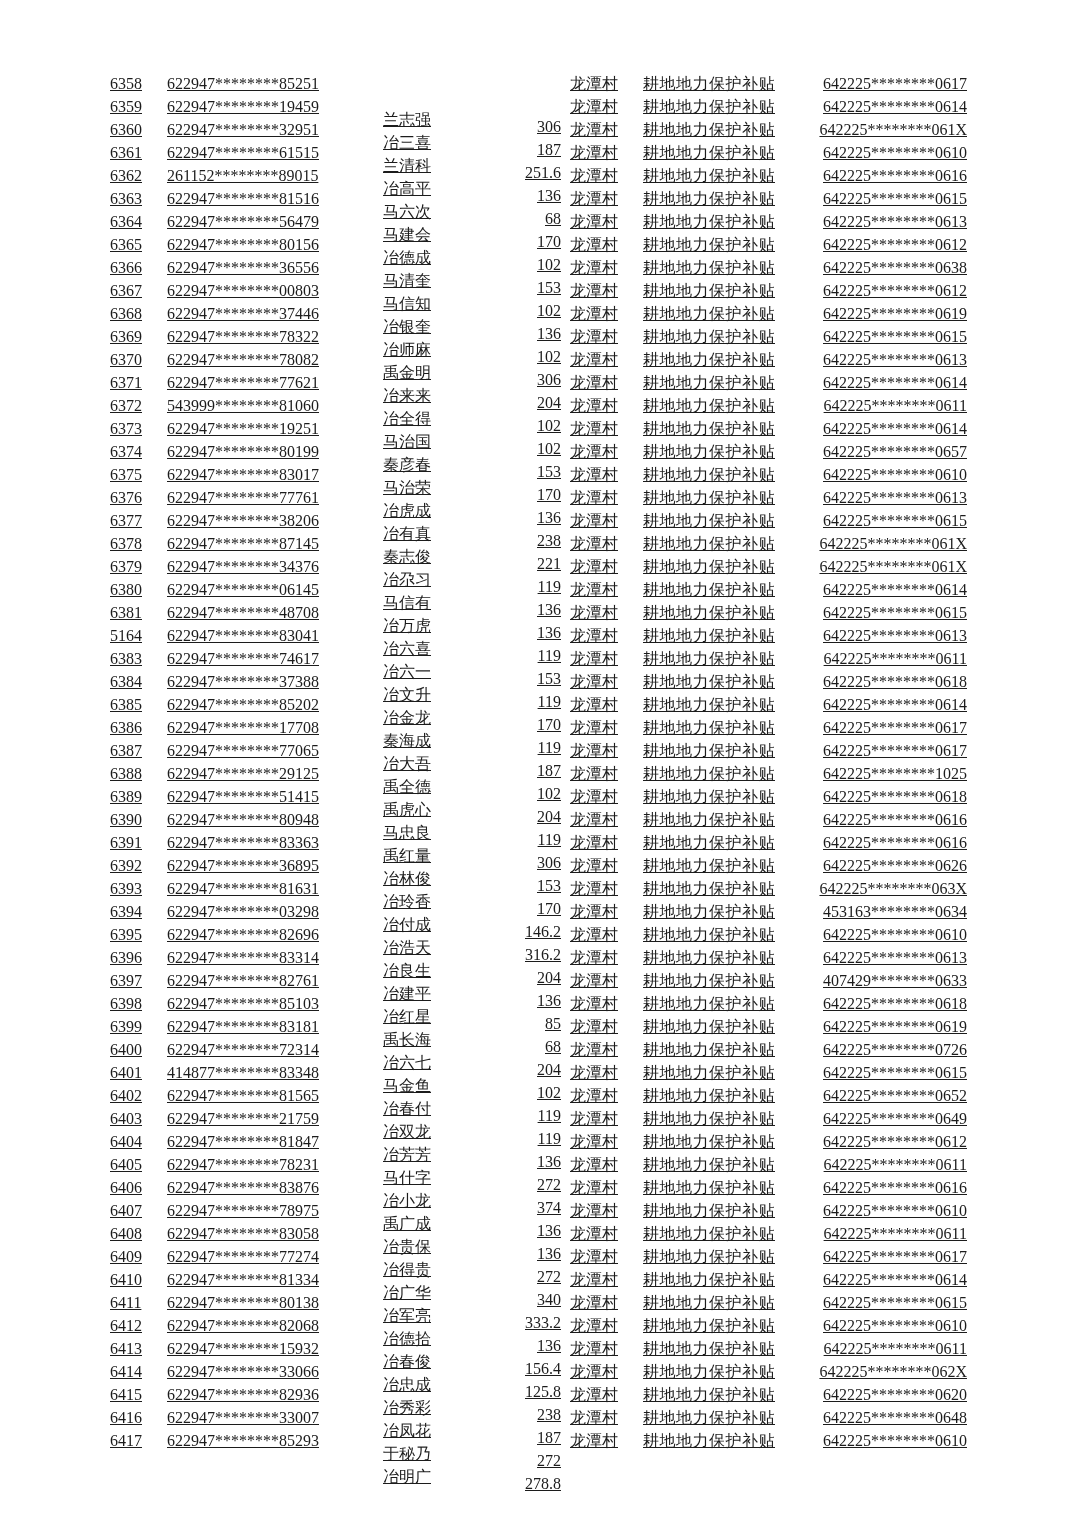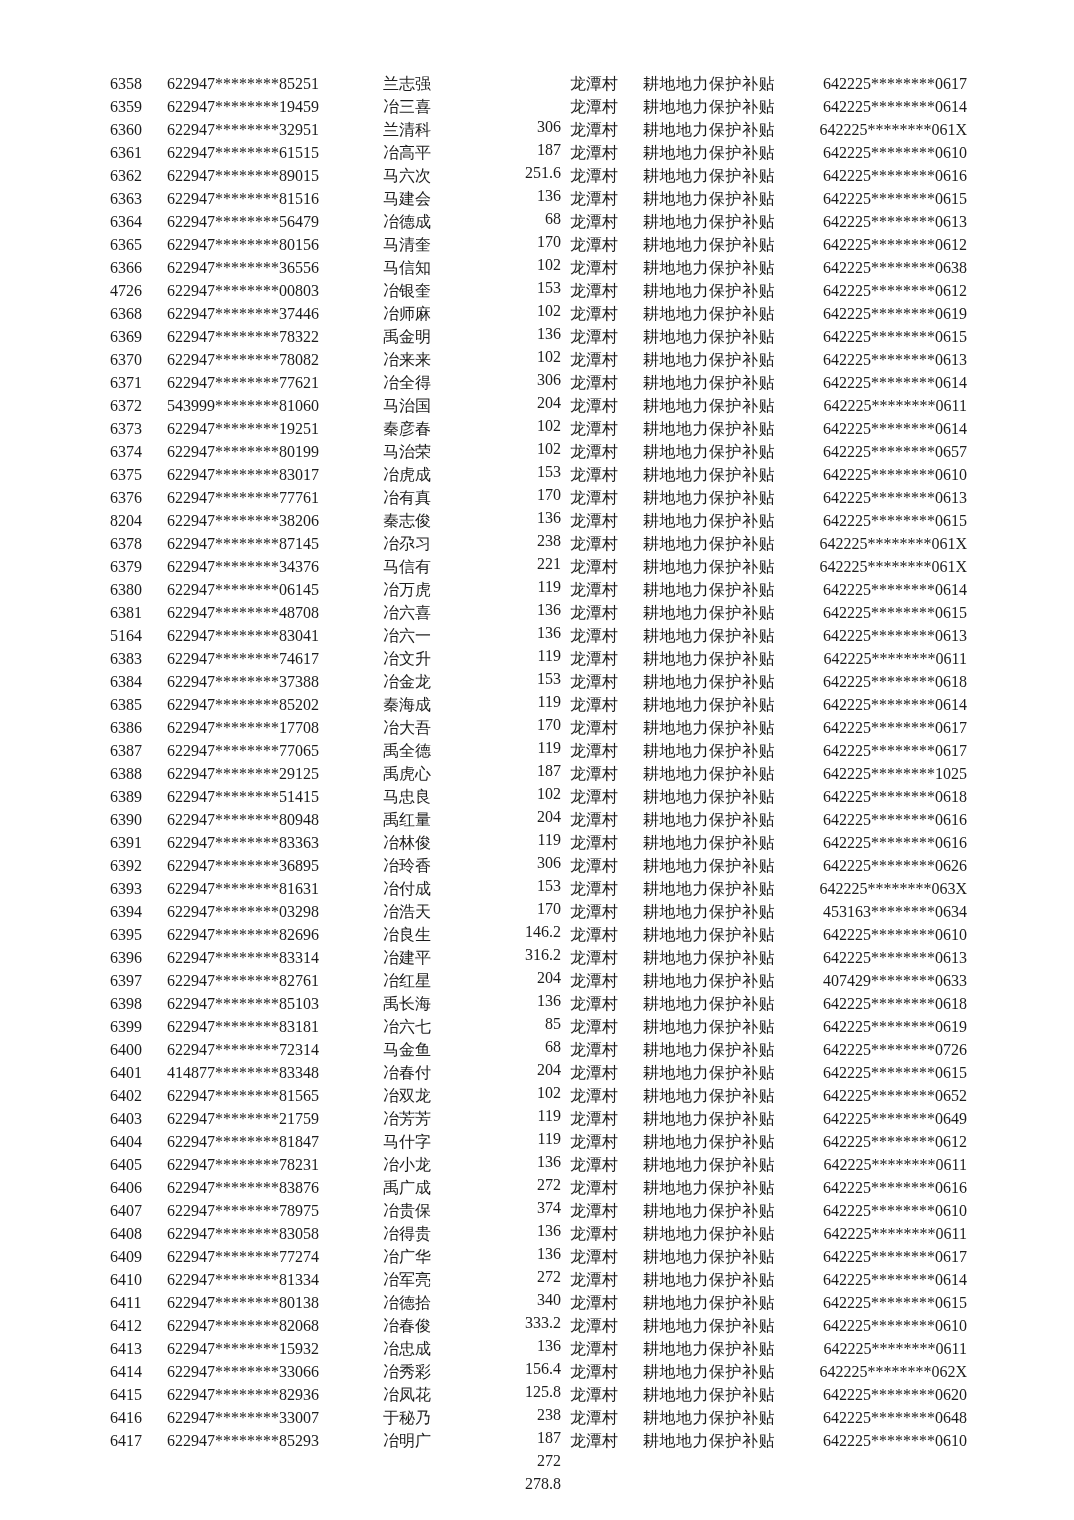--- a/index.html
+++ b/index.html
@@ -1,27 +1,27 @@
 <!DOCTYPE html>
 <html><head>
 <meta charset="utf-8">
 <style>
   html, body { margin: 0; padding: 0; }
   body {
     width: 1074px; height: 1520px; background: #ffffff; overflow: hidden;
     font-family: "Liberation Serif", "DejaVu Serif", serif;
     font-size: 16px; color: #1c1c1c;
   }
-  #page { position: relative; width: 1074px; height: 1520px; }
+  #page { position: relative; width: 1074px; height: 1520px; text-decoration: underline; }
   #rows { padding-top: 71.5px; padding-left: 110px; }
   .row { display: flex; height: 23.02px; line-height: 23.02px; white-space: nowrap; }
   .c { flex: none; overflow: visible; }
   .c-no      { width: 57px;  }
   .c-account { width: 216px; }
-  .c-name    { width: 78px;  }
+  .c-name    { width: 78px; margin-top: 36px;  }
   .c-amount  { width: 100px; text-align: right; margin-top: 43px; }
   .c-village { width: 82px;  padding-left: 9px; box-sizing: border-box; }
   .c-subsidy { width: 154px; letter-spacing: 0.5px; }
   .c-id      { width: 170px; text-align: right; }
 </style>
 </head>
 <body>
 
 <div id="page">
   <div id="rows">
@@ -60,21 +60,21 @@
     <span class="c c-account">622947********61515</span>
     <span class="c c-name">冶高平</span>
     <span class="c c-amount">136</span>
     <span class="c c-village">龙潭村</span>
     <span class="c c-subsidy">耕地地力保护补贴</span>
     <span class="c c-id">642225********0610</span>
   </div>
 
   <div class="row">
     <span class="c c-no">6362</span>
-    <span class="c c-account">622947********89015</span>
+    <span class="c c-account">261152********89015</span>
     <span class="c c-name">马六次</span>
     <span class="c c-amount">68</span>
     <span class="c c-village">龙潭村</span>
     <span class="c c-subsidy">耕地地力保护补贴</span>
     <span class="c c-id">642225********0616</span>
   </div>
 
   <div class="row">
     <span class="c c-no">6363</span>
     <span class="c c-account">622947********81516</span>
@@ -109,21 +109,21 @@
     <span class="c c-no">6366</span>
     <span class="c c-account">622947********36556</span>
     <span class="c c-name">马信知</span>
     <span class="c c-amount">102</span>
     <span class="c c-village">龙潭村</span>
     <span class="c c-subsidy">耕地地力保护补贴</span>
     <span class="c c-id">642225********0638</span>
   </div>
 
   <div class="row">
-    <span class="c c-no">4726</span>
+    <span class="c c-no">6367</span>
     <span class="c c-account">622947********00803</span>
     <span class="c c-name">冶银奎</span>
     <span class="c c-amount">136</span>
     <span class="c c-village">龙潭村</span>
     <span class="c c-subsidy">耕地地力保护补贴</span>
     <span class="c c-id">642225********0612</span>
   </div>
 
   <div class="row">
     <span class="c c-no">6368</span>
@@ -209,21 +209,21 @@
     <span class="c c-no">6376</span>
     <span class="c c-account">622947********77761</span>
     <span class="c c-name">冶有真</span>
     <span class="c c-amount">238</span>
     <span class="c c-village">龙潭村</span>
     <span class="c c-subsidy">耕地地力保护补贴</span>
     <span class="c c-id">642225********0613</span>
   </div>
 
   <div class="row">
-    <span class="c c-no">8204</span>
+    <span class="c c-no">6377</span>
     <span class="c c-account">622947********38206</span>
     <span class="c c-name">秦志俊</span>
     <span class="c c-amount">221</span>
     <span class="c c-village">龙潭村</span>
     <span class="c c-subsidy">耕地地力保护补贴</span>
     <span class="c c-id">642225********0615</span>
   </div>
 
   <div class="row">
     <span class="c c-no">6378</span>

